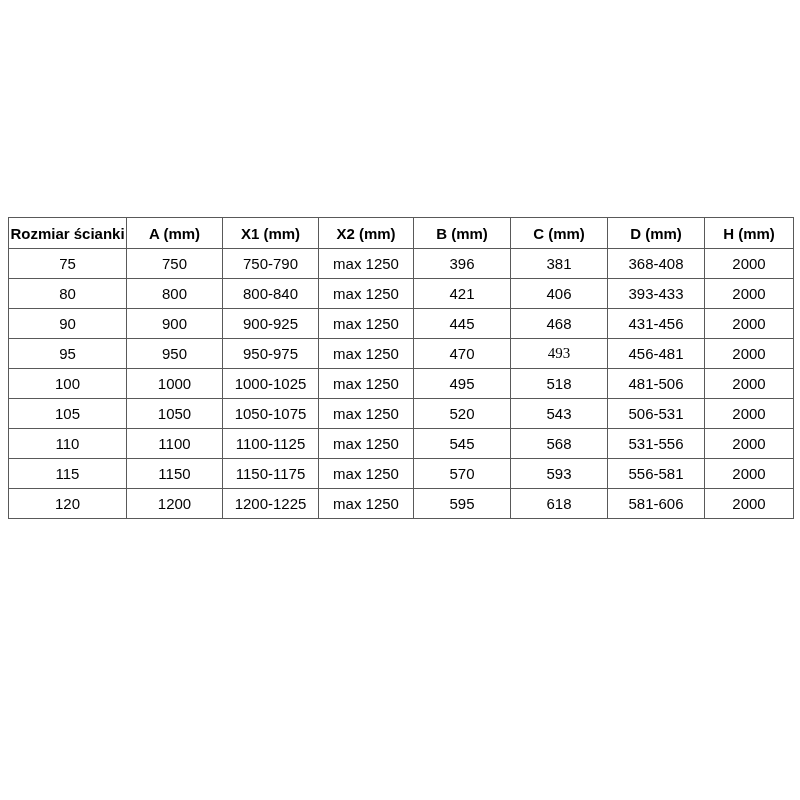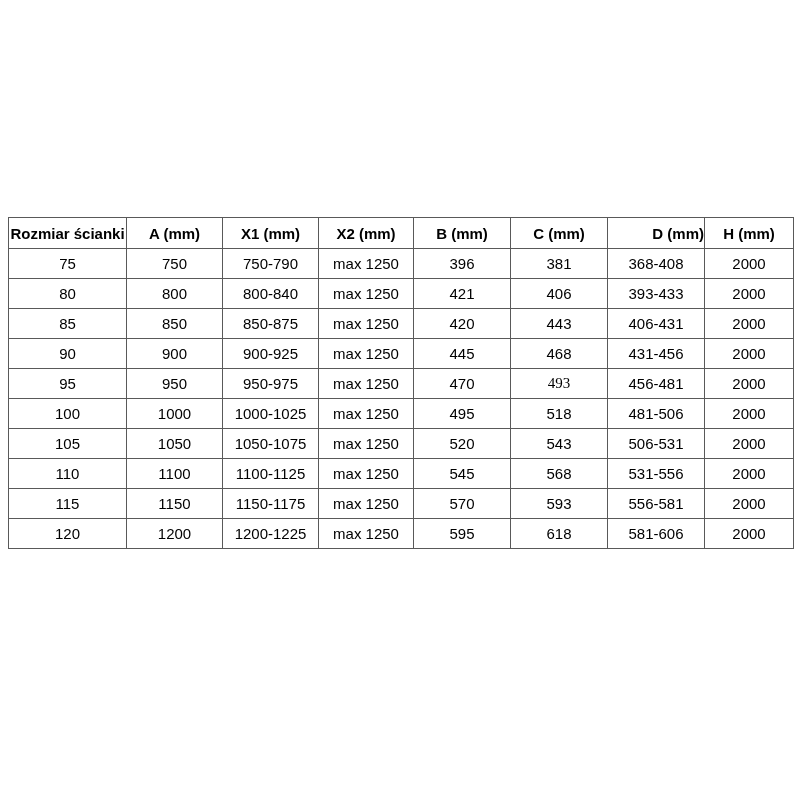--- a/index.html
+++ b/index.html
@@ -60,21 +60,21 @@
         <col style="width: 89px;">
       </colgroup>
     <thead>
       <tr>
           <th style="border-color: rgb(89, 89, 89);">Rozmiar ścianki</th>
           <th style="border-color: rgb(89, 89, 89);">A (mm)</th>
           <th style="border-color: rgb(89, 89, 89);">X1 (mm)</th>
           <th style="border-color: rgb(89, 89, 89);">X2 (mm)</th>
           <th style="border-color: rgb(89, 89, 89);">B (mm)</th>
           <th style="border-color: rgb(89, 89, 89);">C (mm)</th>
-          <th style="border-color: rgb(89, 89, 89); text-align: right;">D (mm)</th>
+          <th style="border-color: rgb(89, 89, 89);">D (mm)</th>
           <th style="border-color: rgb(89, 89, 89);">H (mm)</th>
         </tr>
     </thead>
     <tbody>
         <tr>
           <td style="border-color: rgb(89, 89, 89);">75</td>
           <td style="border-color: rgb(89, 89, 89);">750</td>
           <td style="border-color: rgb(89, 89, 89);">750-790</td>
           <td style="border-color: rgb(89, 89, 89);">max 1250</td>
           <td style="border-color: rgb(89, 89, 89);">396</td>
@@ -83,30 +83,20 @@
           <td style="border-color: rgb(89, 89, 89);">2000</td>
         </tr>
         <tr>
           <td style="border-color: rgb(89, 89, 89);">80</td>
           <td style="border-color: rgb(89, 89, 89);">800</td>
           <td style="border-color: rgb(89, 89, 89);">800-840</td>
           <td style="border-color: rgb(89, 89, 89);">max 1250</td>
           <td style="border-color: rgb(89, 89, 89);">421</td>
           <td style="border-color: rgb(89, 89, 89);">406</td>
           <td style="border-color: rgb(89, 89, 89);">393-433</td>
-          <td style="border-color: rgb(89, 89, 89);">2000</td>
-        </tr>
-        <tr>
-          <td style="border-color: rgb(89, 89, 89);">85</td>
-          <td style="border-color: rgb(89, 89, 89);">850</td>
-          <td style="border-color: rgb(89, 89, 89);">850-875</td>
-          <td style="border-color: rgb(89, 89, 89);">max 1250</td>
-          <td style="border-color: rgb(89, 89, 89);">420</td>
-          <td style="border-color: rgb(89, 89, 89);">443</td>
-          <td style="border-color: rgb(89, 89, 89);">406-431</td>
           <td style="border-color: rgb(89, 89, 89);">2000</td>
         </tr>
         <tr>
           <td style="border-color: rgb(89, 89, 89);">90</td>
           <td style="border-color: rgb(89, 89, 89);">900</td>
           <td style="border-color: rgb(89, 89, 89);">900-925</td>
           <td style="border-color: rgb(89, 89, 89);">max 1250</td>
           <td style="border-color: rgb(89, 89, 89);">445</td>
           <td style="border-color: rgb(89, 89, 89);">468</td>
           <td style="border-color: rgb(89, 89, 89);">431-456</td>

